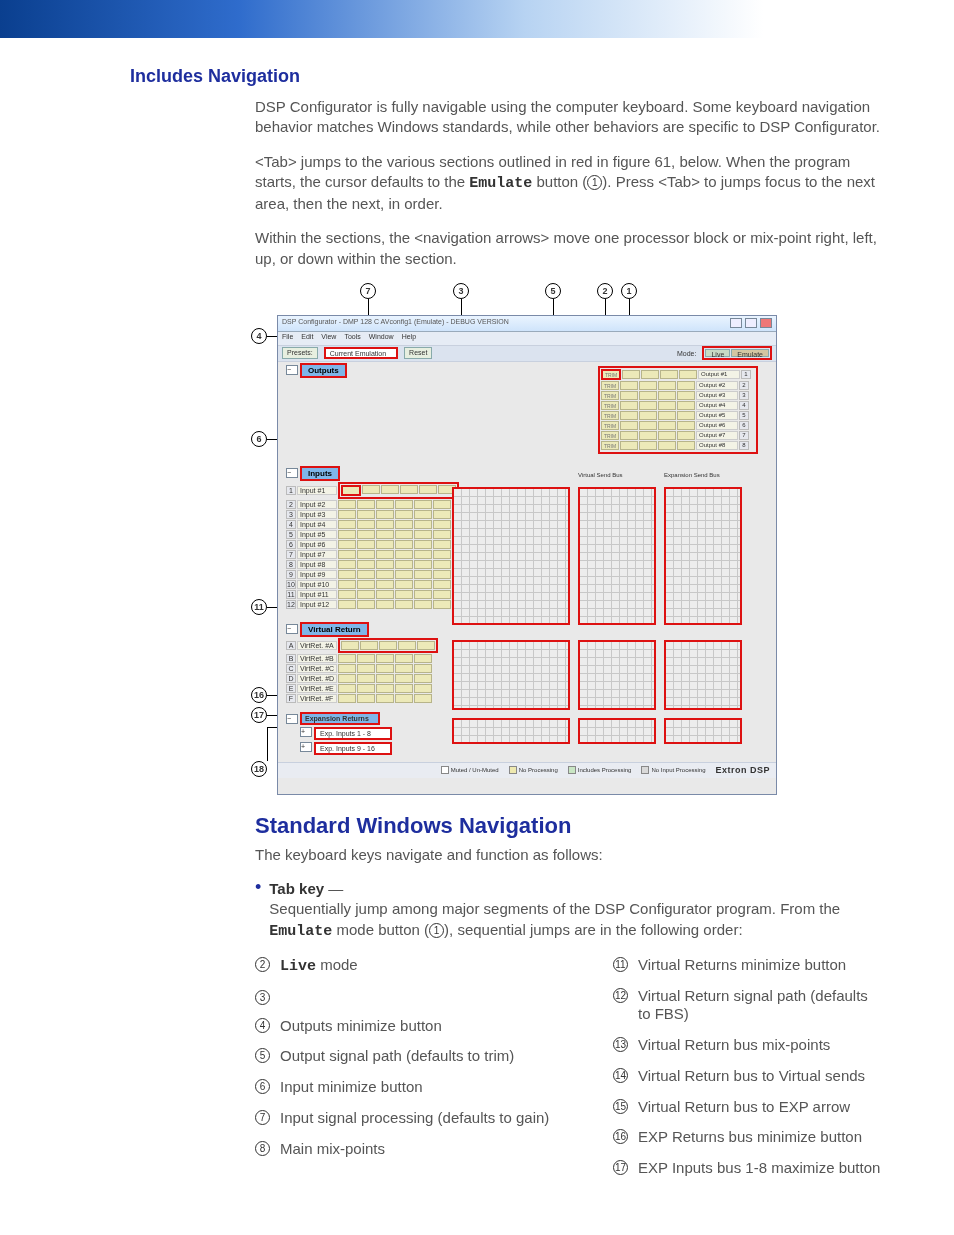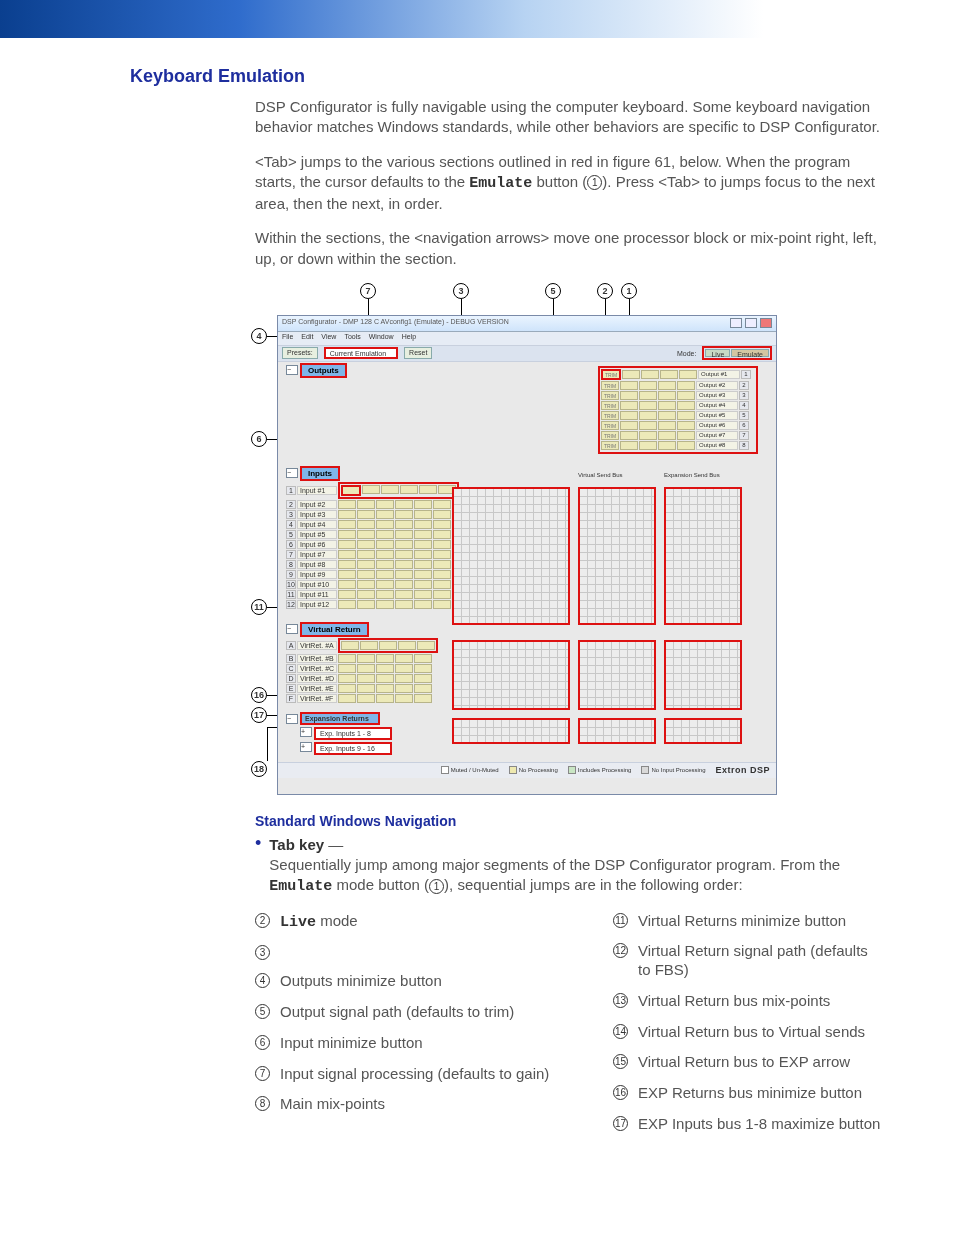--- a/index.html
+++ b/index.html
@@ -28,21 +28,21 @@
   }
   h2 {
     color: #1e2e9e;
     font-size: 18px;
     font-weight: bold;
     margin-left: 70px;
     margin-bottom: 10px;
   }
   h3 {
     color: #1e2e9e;
-    font-size: 14px;
+    font-size: 22px;
     font-weight: bold;
     margin-bottom: 6px;
   }
   .body-block {
     margin-left: 195px;
     margin-right: 3px;
   }
   .para {
     margin-bottom: 14px;
     line-height: 1.35;
@@ -219,21 +219,21 @@
   .colA{ width:330px; }
   .colB{ flex:1; }
 </style>
 </head>
 <body>
 
 <div class="top-bar"></div>
 
 <div class="page">
 
-  <h2>Keyboard Emulation</h2>
+  <h2>Includes Navigation</h2>
 
   <div class="body-block">
     <p class="para">DSP Configurator is fully navigable using the computer keyboard. Some keyboard navigation behavior matches Windows standards, while other behaviors are specific to DSP Configurator.</p>
     <p class="para">
       <span>&lt;Tab&gt; jumps to the various sections outlined in red in figure 61, below. When the program starts, the cursor defaults to the </span><span class="mono">Emulate</span><span> button (</span><span class="ref-circle">1</span><span>). Press &lt;Tab&gt; to jumps focus to the next area, then the next, in order.</span>
     </p>
     <p class="para">Within the sections, the &lt;navigation arrows&gt; move one processor block or mix-point right, left, up, or down within the section.</p>
   </div>
 
   <div class="figure-wrap" style="position:relative; width:560px; height:520px;">
@@ -640,20 +640,21 @@
           <span class="lg"><span class="box" style="background:#d9d9d9;"></span><span>No Input Processing</span></span>
           <span class="dsp">Extron DSP</span>
         </div>
       </div>
     </div>
   </div>
 
 
   <div class="body-block">
     <h3>Standard Windows Navigation</h3>
+    <p class="para">The keyboard keys navigate and function as follows:</p>
   </div>
 
   <div class="bullet-row">
     <span class="bullet-dot">•</span>
     <div>
       <span class="bold">Tab key</span><span> — </span><br>
       <span>Sequentially jump among major segments of the DSP Configurator program. From the </span><span class="mono">Emulate</span><span> mode button (</span><span class="ref-circle">1</span><span>), sequential jumps are in the following order:</span>
     </div>
   </div>
 

